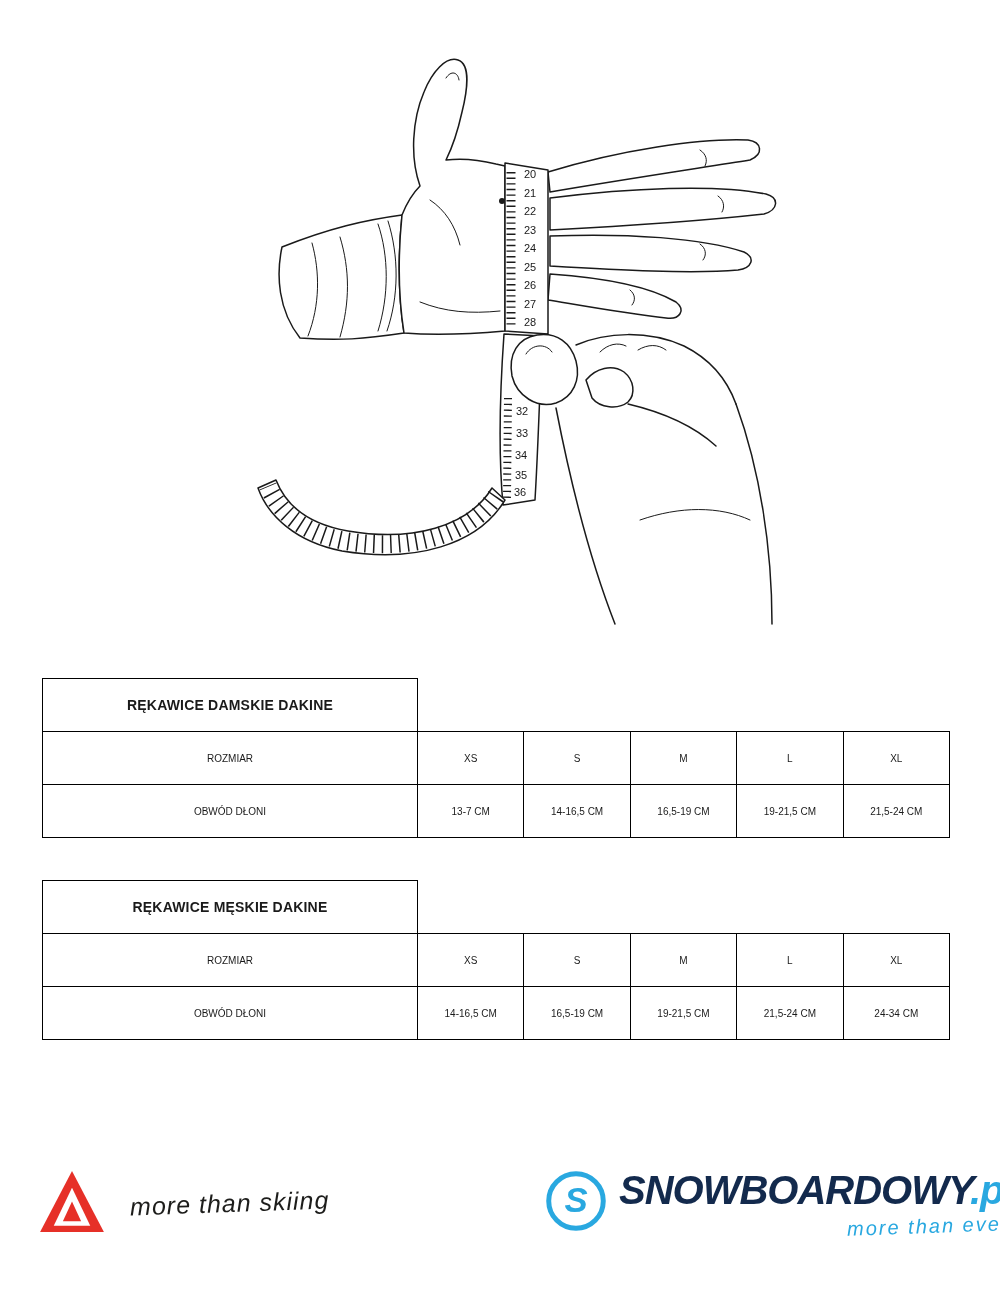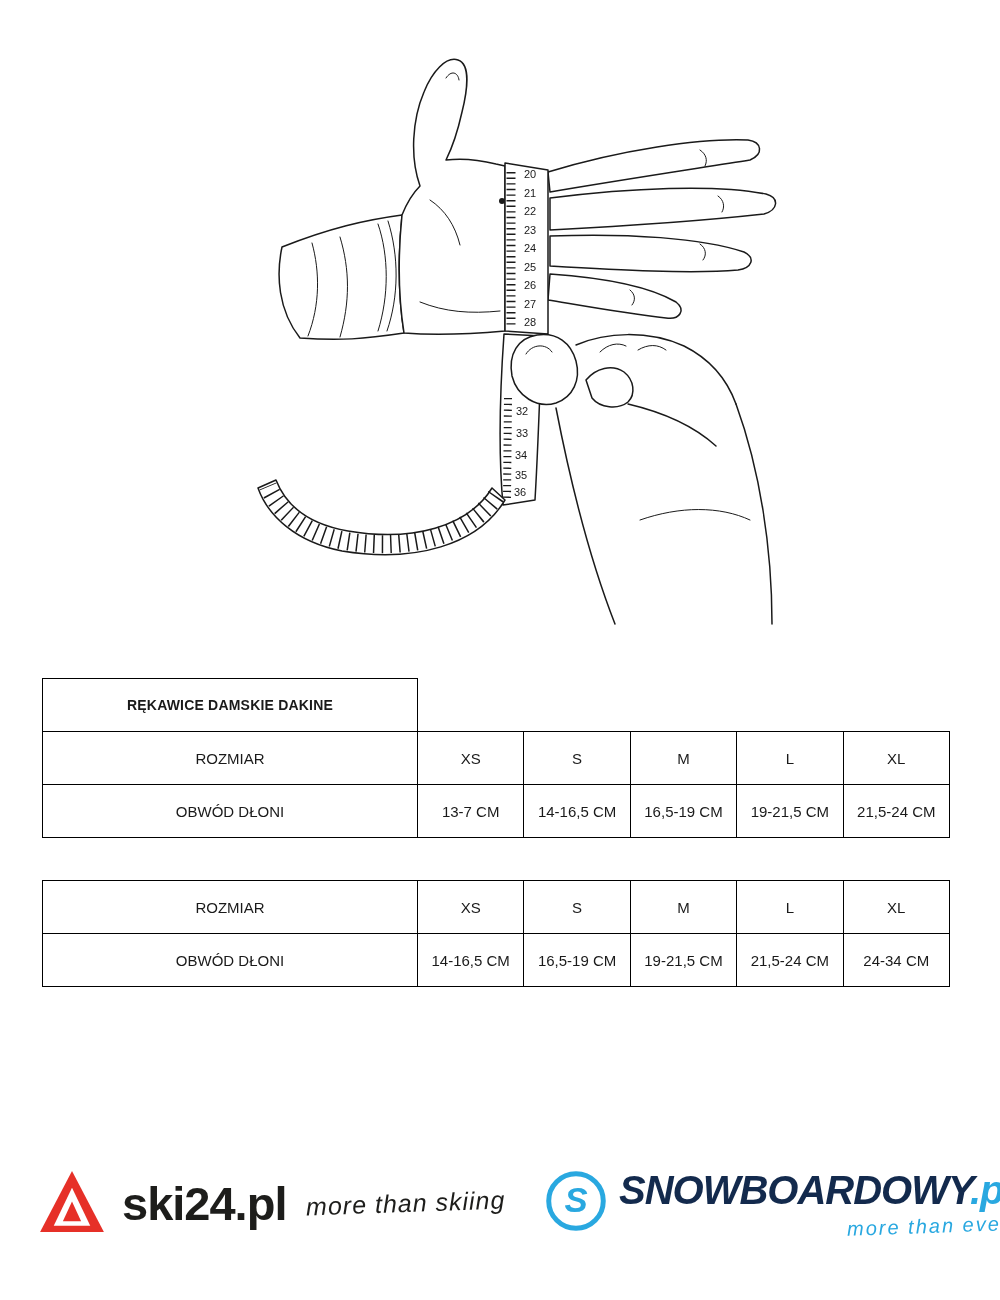--- a/index.html
+++ b/index.html
@@ -11,21 +11,21 @@
   .illustration svg{display:block;}
   .line{fill:none;stroke:#1a1a1a;stroke-width:1.5;stroke-linecap:round;stroke-linejoin:round;}
   .shape{fill:#ffffff;stroke:#1a1a1a;stroke-width:1.5;stroke-linejoin:round;}
   .thin{fill:none;stroke:#1a1a1a;stroke-width:1;stroke-linecap:round;}
   .ticks{fill:none;stroke:#1a1a1a;}
   .tapeNum{font-family:"Liberation Sans",sans-serif;font-size:11px;fill:#1a1a1a;text-anchor:middle;}
 
   
   table.size-table{position:absolute;left:42px;width:908px;border-collapse:collapse;table-layout:fixed;}
   table.size-table td{border:1px solid #000;height:52px;text-align:center;vertical-align:middle;
-                      font-size:15px;color:#1a1a1a;padding:0 4px;}
+                      font-size:10px;color:#1a1a1a;padding:0 4px;}
   table.size-table td.title-cell{font-weight:bold;font-size:14px;letter-spacing:.2px;}
   table.size-table td.blank-cell{border:none;}
   table.size-table col.c-label{width:375px;}
   #table-women{top:678px;}
   #table-men{top:880px;}
 
   
   .footer{position:absolute;left:0;top:1150px;width:1000px;height:130px;}
   .ski24{position:absolute;left:34px;top:14px;display:flex;align-items:center;}
   .ski24-mark{width:76px;height:78px;}
@@ -141,20 +141,24 @@
   <table class="size-table" id="table-men">
     <colgroup>
         <col class="c-label">
         <col>
         <col>
         <col>
         <col>
         <col>
       </colgroup>
     <tbody>
+        <tr>
+      <td class="title-cell">RĘKAWICE MĘSKIE DAKINE</td>
+      <td class="blank-cell" colspan="5"></td>
+    </tr>
     <tr>
       <td>ROZMIAR</td>
       <td>XS</td>
       <td>S</td>
       <td>M</td>
       <td>L</td>
       <td>XL</td>
     </tr>
     <tr>
       <td>OBWÓD DŁONI</td>
@@ -168,21 +172,20 @@
     </table>
 
   <div class="footer">
 
     <div class="ski24">
       <svg class="ski24-mark" viewBox="0 0 100 100">
         <path d="M8 88 L50 8 L92 88 Z" fill="#e63028"></path>
         <path d="M50 30 L74 80 L26 80 Z" fill="#ffffff"></path>
         <path d="M50 48 L62 74 L38 74 Z" fill="#e63028"></path>
       </svg>
-      <span class="ski24-name">ski24.pl</span>
       <span class="ski24-tagline">more than skiing</span>
     </div>
 
     <div class="snb">
       <svg class="snb-mark" viewBox="0 0 100 100">
         <circle cx="50" cy="50" r="44" fill="none" stroke="#29a8e0" stroke-width="8"></circle>
         <text x="50" y="68" text-anchor="middle" style="font-family:'Liberation Sans',sans-serif;font-size:56px;font-weight:bold;font-style:italic;fill:#29a8e0;">S</text>
       </svg>
       <div class="snb-text">
         <span class="snb-name"><span>SNOWBOARDOWY</span><span class="tld">.pl</span></span>

